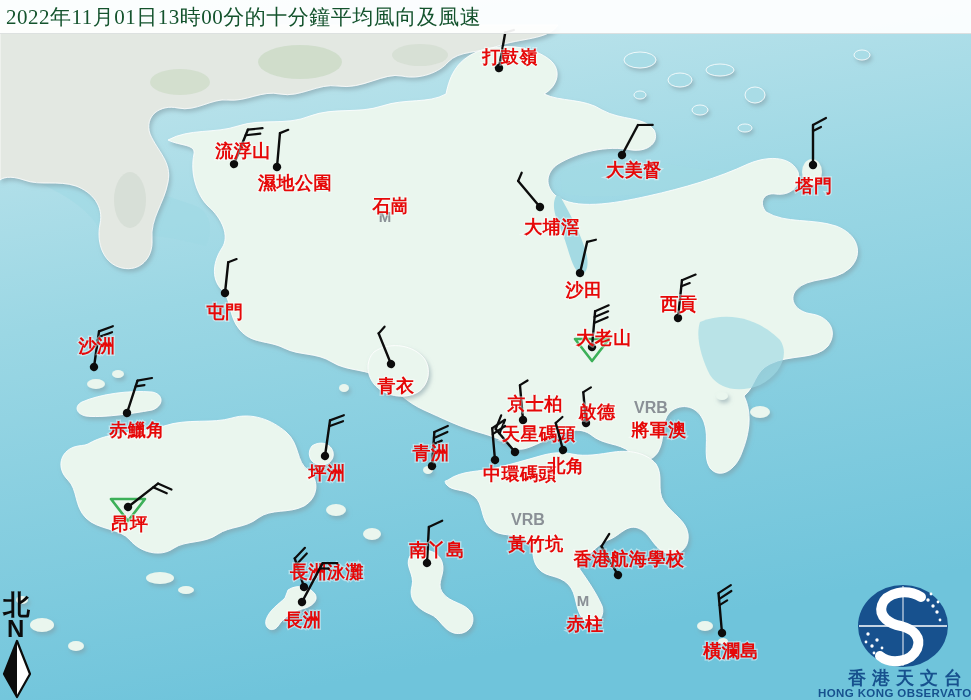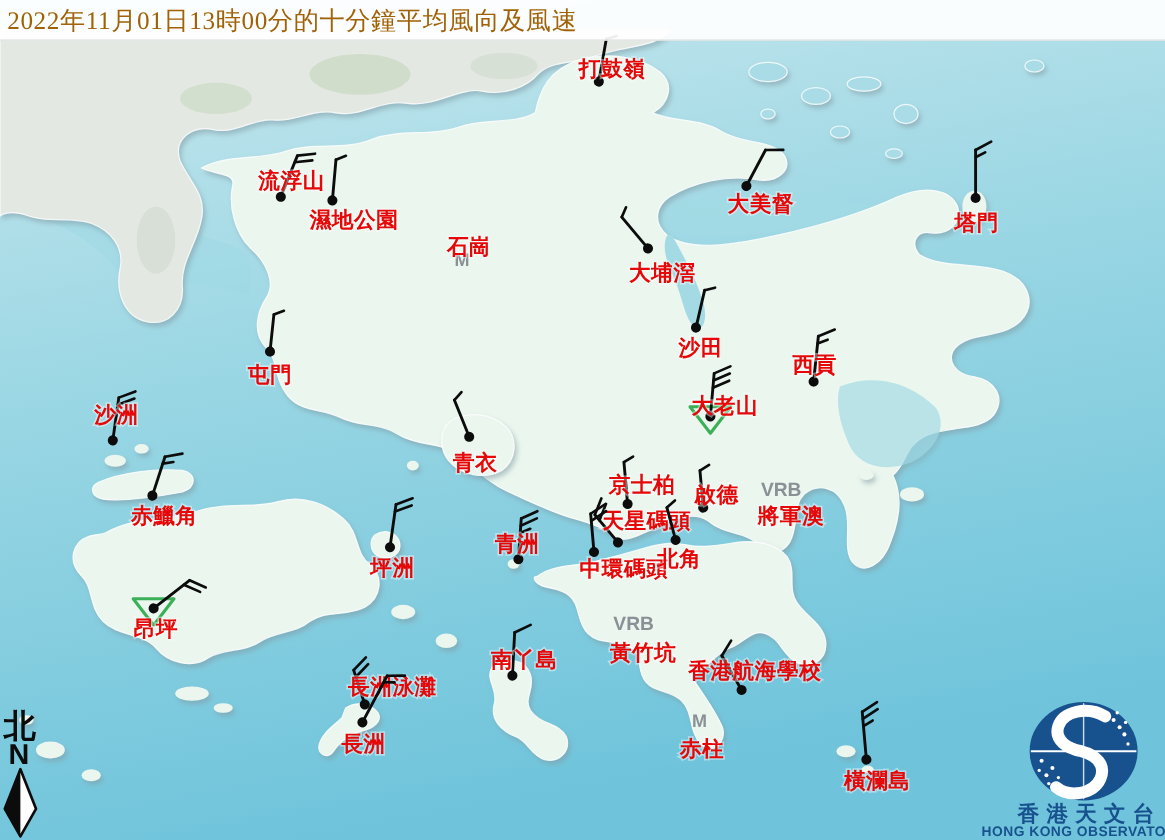--- a/index.html
+++ b/index.html
@@ -8,21 +8,21 @@
     font-family:"Liberation Serif",serif;
   }
   .stage svg{position:absolute;top:0;left:0;}
   .title-bar{
     position:absolute;top:0;left:0;width:971px;height:33px;
     background:rgba(255,255,255,0.93);
     border-bottom:1px solid rgba(200,205,205,0.6);
     display:flex;align-items:center;
   }
   .title-bar span{
-    font-size:21px;color:#a16207;padding-left:6px;letter-spacing:0.5px;
+    font-size:21px;color:#14532d;padding-left:6px;letter-spacing:0.5px;
     font-family:"Liberation Serif",serif;white-space:nowrap;
   }
   text{user-select:none;}
   .stn-label{
     font-family:"Liberation Serif",serif;font-weight:bold;font-size:18px;
     paint-order:stroke;stroke:rgba(255,255,255,0.45);stroke-width:2.5px;
     letter-spacing:0.5px;
   }
   .gray-marker{font-family:"Liberation Sans",sans-serif;font-weight:bold;}
   .logo-cn{font-family:"Liberation Serif",serif;font-weight:bold;font-size:18px;letter-spacing:6px;}

